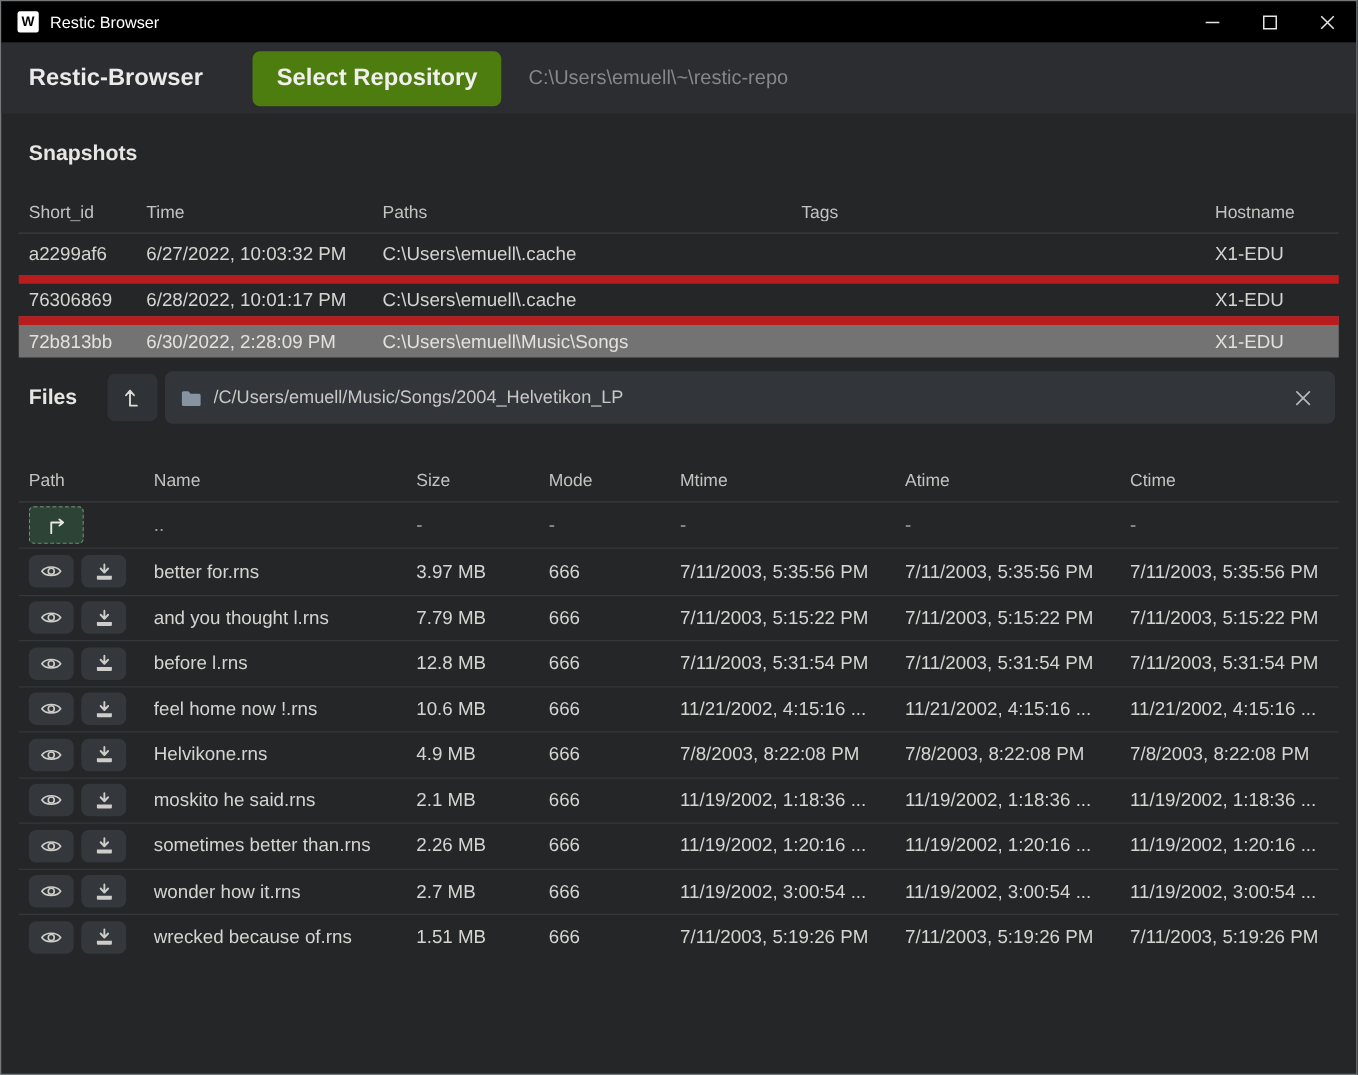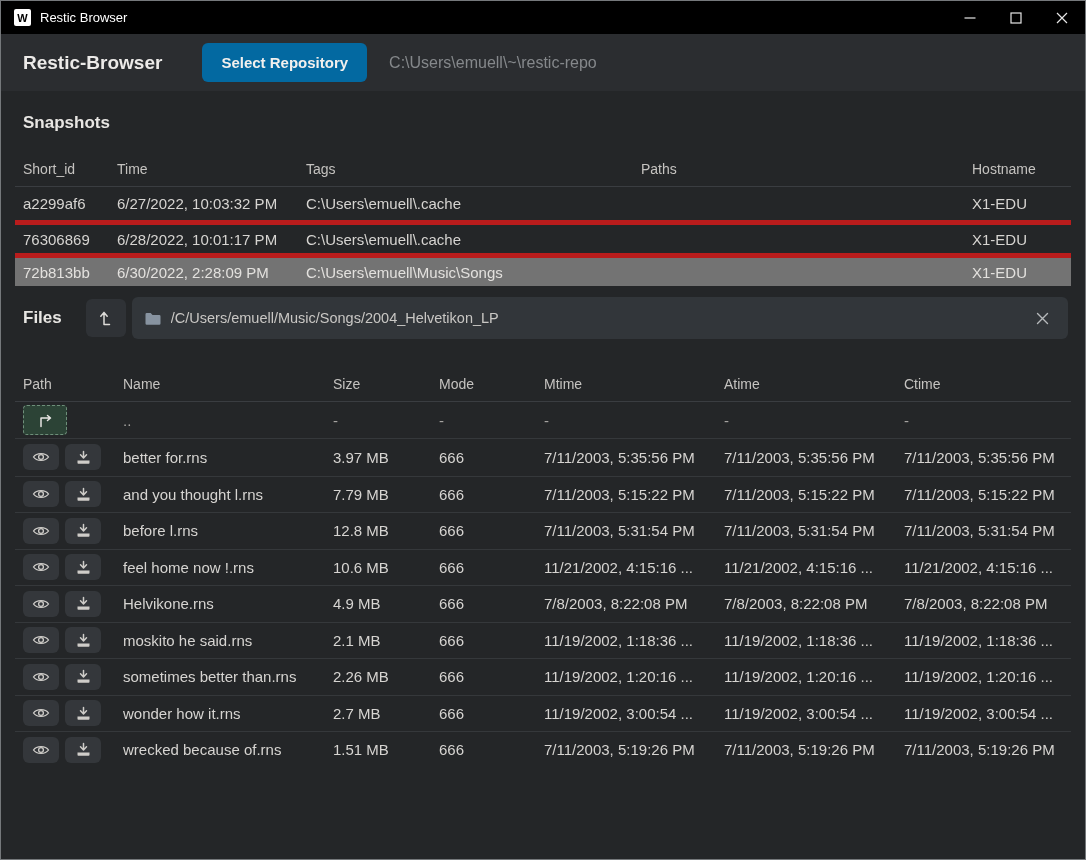--- a/index.html
+++ b/index.html
@@ -16,32 +16,32 @@
   .titlebar { height:33px; background:#000; display:flex; align-items:center; padding-left:13px; }
   .app-icon { width:17px; height:17px; background:#fff; color:#000; font-weight:700; font-size:11px;
     display:flex; align-items:center; justify-content:center; border-radius:2px; margin-right:9px; }
   .titlebar-title { font-size:13px; color:#fff; }
   .win-controls { margin-left:auto; display:flex; height:100%; }
   .win-btn { width:46px; height:100%; background:none; border:none; display:flex; align-items:center; justify-content:center; cursor:pointer; }
   .win-btn svg { display:block; }
   
   .header { height:57px; background:#2b2d30; display:flex; align-items:center; padding:0 22px; }
   .app-name { font-size:19px; font-weight:700; color:#eceae8; margin-right:40px; }
-  .select-repo { background:#0369a1; color:#f2f0ee; font-weight:700; font-size:15px; border:none;
+  .select-repo { background:#4d7c0f; color:#f2f0ee; font-weight:700; font-size:19px; border:none;
     border-radius:6px; padding:11px 19px; margin-right:22px; cursor:pointer; }
   .repo-path { font-size:16px; color:#85888b; }
   
   .section-title { font-size:17px; font-weight:700; color:#e8e6e3; padding:22px 22px 18px; }
   
   .table { margin:0 14px; }
   .snap-grid { display:grid; grid-template-columns:94px 189px 335px 331px 1fr; padding-left:8px; align-items:center; }
   .file-grid { display:grid; grid-template-columns:100px 210px 106px 105px 180px 180px 1fr; padding-left:8px; align-items:center; }
   .thead { height:36px; font-size:14px; color:#c5c3c0; border-bottom:1px solid #3a3d41; }
   .snap-row { height:33px; font-size:15px; color:#d6d4d1; cursor:pointer; }
-  .snap-row + .snap-row { border-top:5px solid #b91c1c; }
+  .snap-row + .snap-row { border-top:7px solid #b91c1c; }
   .snap-row.selected { background:#737373; color:#e3e1de; }
   .file-row { height:36.5px; font-size:15px; color:#d6d4d1; }
   .file-row + .file-row { border-top:1px solid #35383b; }
   .parent-row { height:37px; font-size:15px; color:#a5a3a0; border-bottom:1px solid #35383b; }
   .cell { white-space:nowrap; overflow:hidden; text-overflow:ellipsis; padding-right:10px; }
   .actions { display:flex; align-items:center; gap:6px; }
   .icon-btn { width:36px; height:26px; background:#34373b; border:none; border-radius:6px;
     display:inline-flex; align-items:center; justify-content:center; cursor:pointer; }
   .parent-btn { width:44px; height:30px; background:#2c4336; border:1px dashed #6e8f7a; border-radius:4px;
     display:inline-flex; align-items:center; justify-content:center; cursor:pointer; }
@@ -87,22 +87,22 @@
   <button class="select-repo">Select Repository</button>
   <span class="repo-path">C:\Users\emuell\~\restic-repo</span>
 </div>
 
 <div class="section-title">Snapshots</div>
 
 <div class="table">
   <div class="thead snap-grid">
     <span class="cell">Short_id</span>
     <span class="cell">Time</span>
+    <span class="cell">Paths</span>
     <span class="cell">Tags</span>
-    <span class="cell">Paths</span>
     <span class="cell">Hostname</span>
   </div>
   <div>
 
       <div class="snap-row snap-grid">
         <span class="cell">a2299af6</span>
         <span class="cell">6/27/2022, 10:03:32 PM</span>
         <span class="cell">C:\Users\emuell\.cache</span>
         <span class="cell"></span>
         <span class="cell">X1-EDU</span>

